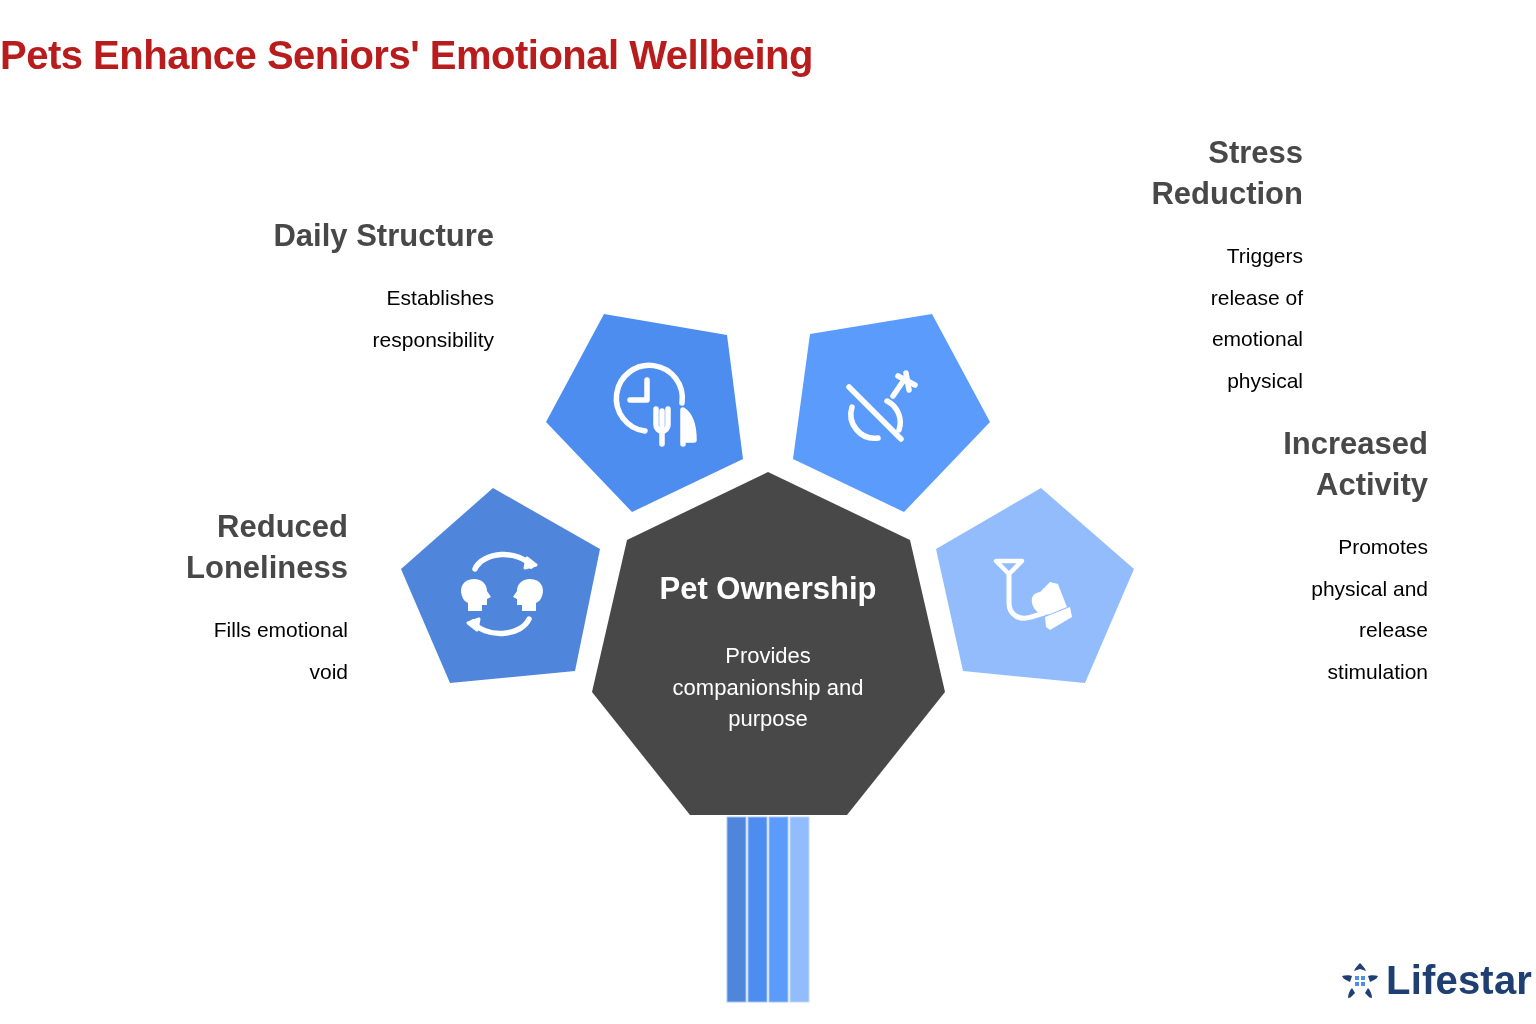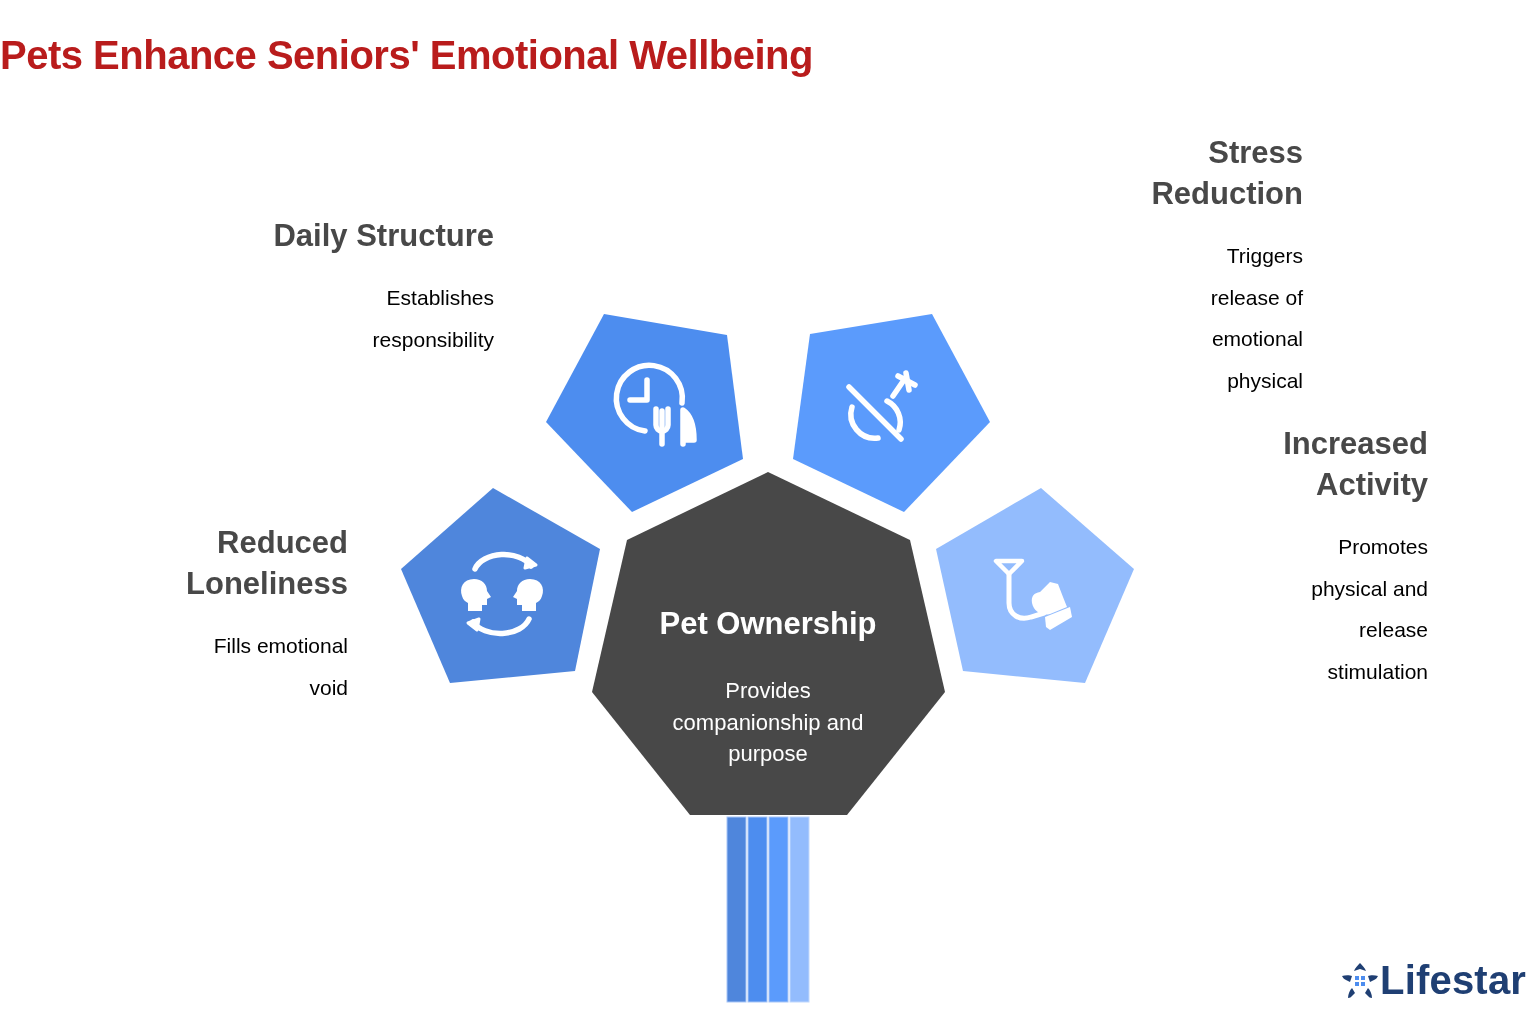--- a/index.html
+++ b/index.html
@@ -6,25 +6,25 @@
   body { width:1536px; height:1024px; position:relative; overflow:hidden;
          font-family:"Liberation Sans", "DejaVu Sans", sans-serif; color:#444444; }
   .title { position:absolute; left:0; width:1536px; top:33px; text-align:left;
            font-size:40px; font-weight:bold; color:#b91c1c; letter-spacing:-0.5px; }
   svg.diagram { position:absolute; left:0; top:0; }
   .label { position:absolute; }
   .label .head { font-weight:bold; font-size:31px; line-height:41px; color:#484848; }
   .label .desc { font-size:21px; line-height:41.5px; color:#000000; margin-top:21px; }
   .right-align { text-align:right; }
   .left-align { text-align:right; }
-  .center-text { position:absolute; left:615px; width:306px; text-align:center; color:#ffffff;margin-top:35px; }
+  .center-text { position:absolute; left:615px; width:306px; text-align:center; color:#ffffff; }
   .center-text .head { font-weight:bold; font-size:31px; line-height:40px; margin-top:569px; }
   .center-text .desc { font-size:22px; line-height:31.5px; margin-top:31px; }
   .logo { position:absolute; left:1340px; top:958px; display:flex; align-items:center; }
-  .logo .word { font-weight:bold; font-size:40px; color:#1f3f73; margin-left:0; letter-spacing:0.2px; }
+  .logo .word { font-weight:bold; font-size:40px; color:#1f3f73; margin-left:6px; letter-spacing:0.2px; }
 </style>
 </head>
 <body>
 
 <div class="title">Pets Enhance Seniors' Emotional Wellbeing</div>
 
 <svg class="diagram" width="1536" height="1024" viewBox="0 0 1536 1024">
 
   <g>
     <rect x="727" y="817" width="19" height="185" fill="#4f86dc" stroke="#a8c6f7" stroke-width="1"></rect>
@@ -104,21 +104,21 @@
     <div>Reduction</div>
   </div>
   <div class="desc">
     <div>Triggers</div>
     <div>release of</div>
     <div>emotional</div>
     <div>physical</div>
   </div>
 </div>
 
-<div class="label right-align" style="left:48px; width:300px; top:506px;margin-top:16px;">
+<div class="label right-align" style="left:48px; width:300px; top:506px;">
   <div class="head">
     <div>Reduced</div>
     <div>Loneliness</div>
   </div>
   <div class="desc">
     <div>Fills emotional</div>
     <div>void</div>
   </div>
 </div>
 

